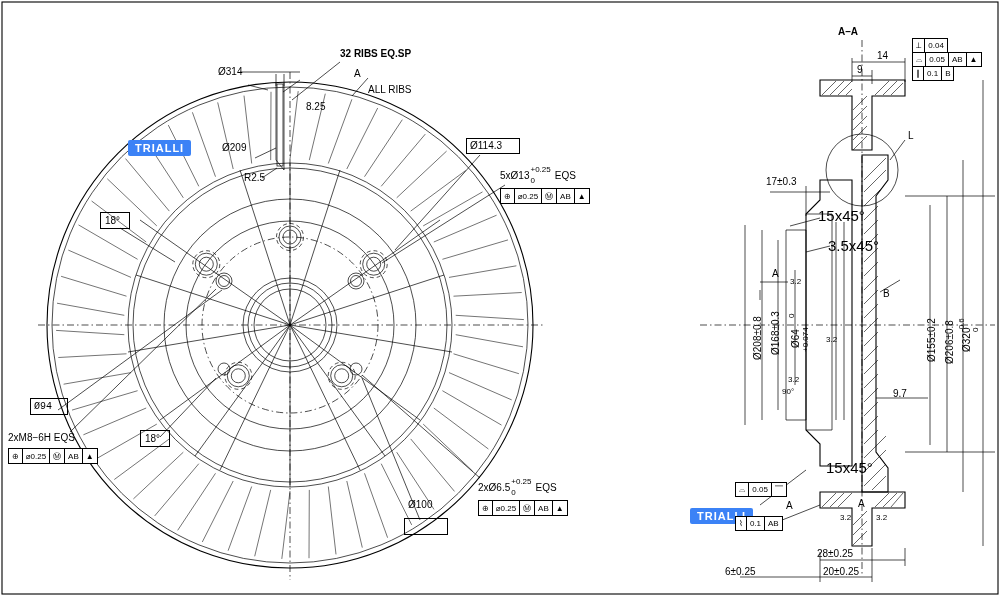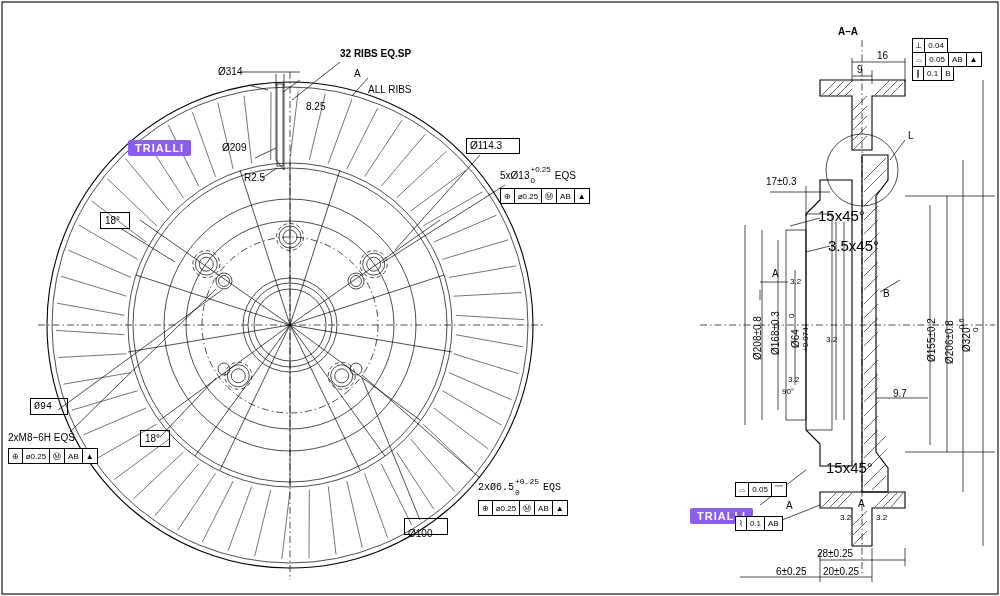--- a/index.html
+++ b/index.html
@@ -3,21 +3,21 @@
 <meta charset="utf-8">
 <style>
   html,body{margin:0;padding:0;background:#ffffff;}
   body{width:1000px;height:596px;overflow:hidden;font-family:"Liberation Sans",sans-serif;color:#000;}
   #stage{position:relative;width:1000px;height:596px;}
   .lbl{position:absolute;font-size:10px;line-height:11px;white-space:nowrap;color:#000;}
   .lbl.sm{font-size:15px;}
   .lbl.xs{font-size:8px;}
   .lbl.b{font-weight:bold;}
   .rot90{transform-origin:0 0;transform:rotate(-90deg);}
-  .logo{position:absolute;background:#8b5cf6;color:#fff;font-weight:bold;letter-spacing:1px;
+  .logo{position:absolute;background:#3b82f6;color:#fff;font-weight:bold;letter-spacing:1px;
         font-size:11px;padding:2px 7px 2px 7px;border-radius:2px;font-family:"Liberation Sans",sans-serif;}
   .tol{position:absolute;border:1px solid #000;background:#fff;display:flex;align-items:stretch;font-size:8px;}
   .tol .c{border-right:1px solid #000;padding:1px 3px;display:flex;align-items:center;justify-content:center;}
   .tol .c:last-child{border-right:none;}
   .frame{position:absolute;border:1px solid #000;}
   svg{position:absolute;left:0;top:0;}
   .ln{stroke:#000;fill:none;}
   .thin{stroke-width:0.7;}
   .med{stroke-width:1.1;}
   .dash{stroke-dasharray:7 3 1.5 3;}
@@ -350,42 +350,42 @@
 <div class="frame" style="left:100px;top:212px;width:28px;height:15px;"></div>
 <div class="lbl" style="left:105px;top:215px;">18°</div>
 
 <div class="frame" style="left:140px;top:430px;width:28px;height:15px;"></div>
 <div class="lbl" style="left:145px;top:433px;">18°</div>
 
 <div class="frame" style="left:30px;top:398px;width:36px;height:15px;"></div>
 <div class="lbl" style="left:34px;top:401px;font-family:Liberation Mono, monospace;">Ø94</div>
 
 <div class="frame" style="left:404px;top:518px;width:42px;height:15px;"></div>
-<div class="lbl" style="left:408px;top:528px;">Ø100</div>
+<div class="lbl" style="left:408px;top:499px;">Ø100</div>
 
 <div style="position:absolute;left:500px;top:164px;">
   <div style="display:flex;align-items:center;">
     <span class="lbl" style="position:relative;left:0;top:0;">5xØ13</span>
     <span style="display:inline-block;margin-left:1px;">
       <span class="lbl xs" style="position:relative;display:block;">+0.25</span>
       <span class="lbl xs" style="position:relative;display:block;">0</span>
     </span>
     <span class="lbl" style="position:relative;margin-left:4px;">EQS</span>
   </div>
 </div>
 <div class="tol" style="left:500px;top:188px;height:14px;">
   <span class="c">⊕</span>
   <span class="c">⌀0.25</span>
   <span class="c">Ⓜ</span>
   <span class="c">AB</span>
   <span class="c" style="border-left:none;border-right:none;">▲</span>
 </div>
 
 <div style="position:absolute;left:478px;top:476px;">
-  <div style="display:flex;align-items:center;font-family:Liberation Mono, monospace;">
+  <div style="display:flex;align-items:center;">
     <span class="lbl" style="position:relative;">2xØ6.5</span>
     <span style="display:inline-block;margin-left:1px;">
       <span class="lbl xs" style="position:relative;display:block;">+0.25</span>
       <span class="lbl xs" style="position:relative;display:block;">0</span>
     </span>
     <span class="lbl" style="position:relative;margin-left:4px;">EQS</span>
   </div>
 </div>
 <div class="tol" style="left:478px;top:500px;height:14px;">
   <span class="c">⊕</span>
@@ -415,21 +415,21 @@
   <span class="c">0.05</span>
   <span class="c">AB</span>
   <span class="c" style="border-left:none;">▲</span>
 </div>
 <div class="tol" style="left:912px;top:66px;height:13px;">
   <span class="c">∥</span>
   <span class="c">0.1</span>
   <span class="c">B</span>
 </div>
 
-<div class="lbl" style="left:877px;top:50px;">16</div>
+<div class="lbl" style="left:877px;top:50px;">14</div>
 <div class="lbl" style="left:857px;top:64px;">9</div>
 
 <div class="lbl" style="left:766px;top:176px;">17±0.3</div>
 <div class="lbl sm" style="left:818px;top:210px;">15x45°</div>
 <div class="lbl sm" style="left:828px;top:240px;">3.5x45°</div>
 <div class="lbl sm" style="left:826px;top:462px;">15x45°</div>
 
 <div class="lbl xs" style="left:790px;top:276px;">3.2</div>
 <div class="lbl xs" style="left:826px;top:334px;">3.2</div>
 <div class="lbl xs" style="left:788px;top:374px;">3.2</div>
@@ -445,21 +445,21 @@
 
 <div class="lbl rot90" style="left:926px;top:362px;">Ø155±0.2</div>
 <div class="lbl rot90" style="left:944px;top:364px;">Ø206±0.8</div>
 <div class="lbl rot90" style="left:961px;top:352px;">Ø320</div>
 <div class="lbl xs rot90" style="left:970px;top:332px;">0</div>
 <div class="lbl xs rot90" style="left:956px;top:332px;">-0.6</div>
 
 <div class="lbl" style="left:893px;top:388px;">9.7</div>
 <div class="lbl" style="left:808px;top:548px;margin-left:9px;">28±0.25</div>
 <div class="lbl" style="left:823px;top:566px;">20±0.25</div>
-<div class="lbl" style="left:776px;top:566px;">6±0.25</div>
+<div class="lbl" style="left:725px;top:566px;">6±0.25</div>
 
 <div class="lbl" style="left:772px;top:268px;">A</div>
 <div class="lbl" style="left:883px;top:288px;">B</div>
 <div class="lbl" style="left:908px;top:130px;">L</div>
 <div class="lbl" style="left:786px;top:500px;">A</div>
 <div class="lbl" style="left:858px;top:498px;">A</div>
 
 <div class="tol" style="left:735px;top:482px;height:13px;">
   <span class="c">⌓</span>
   <span class="c">0.05</span>

